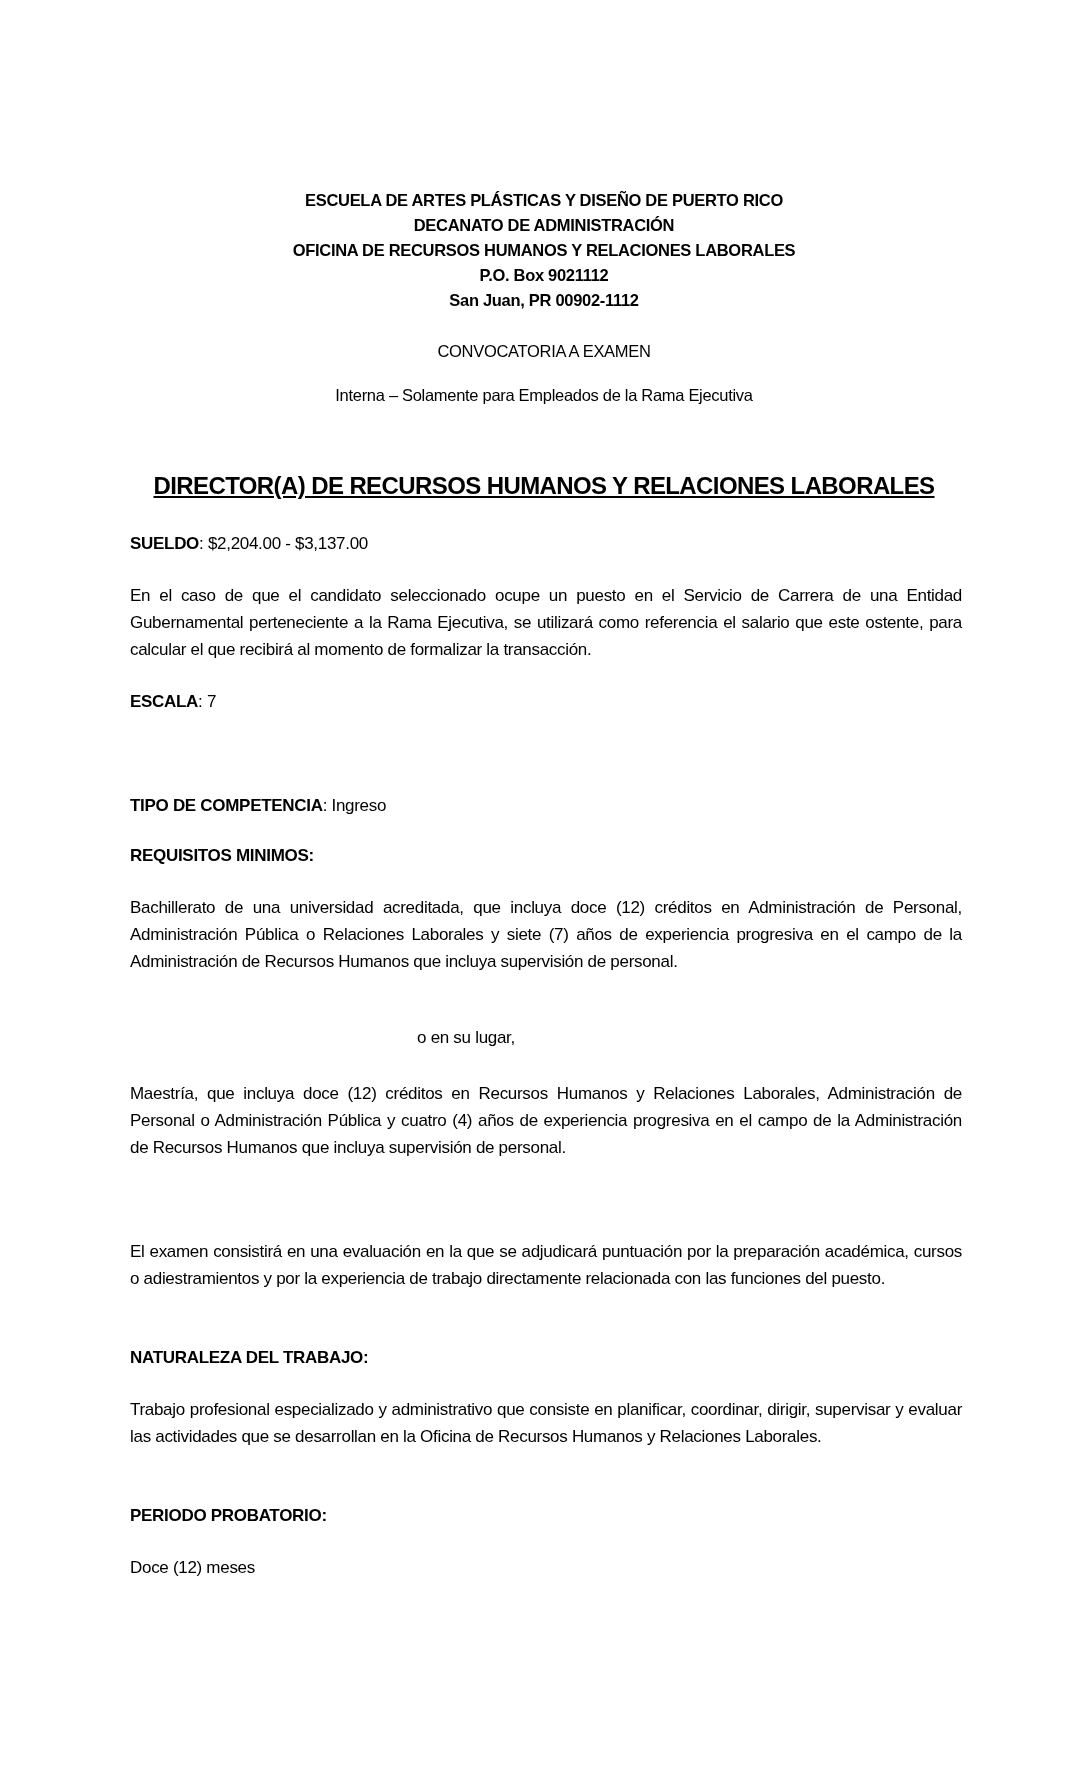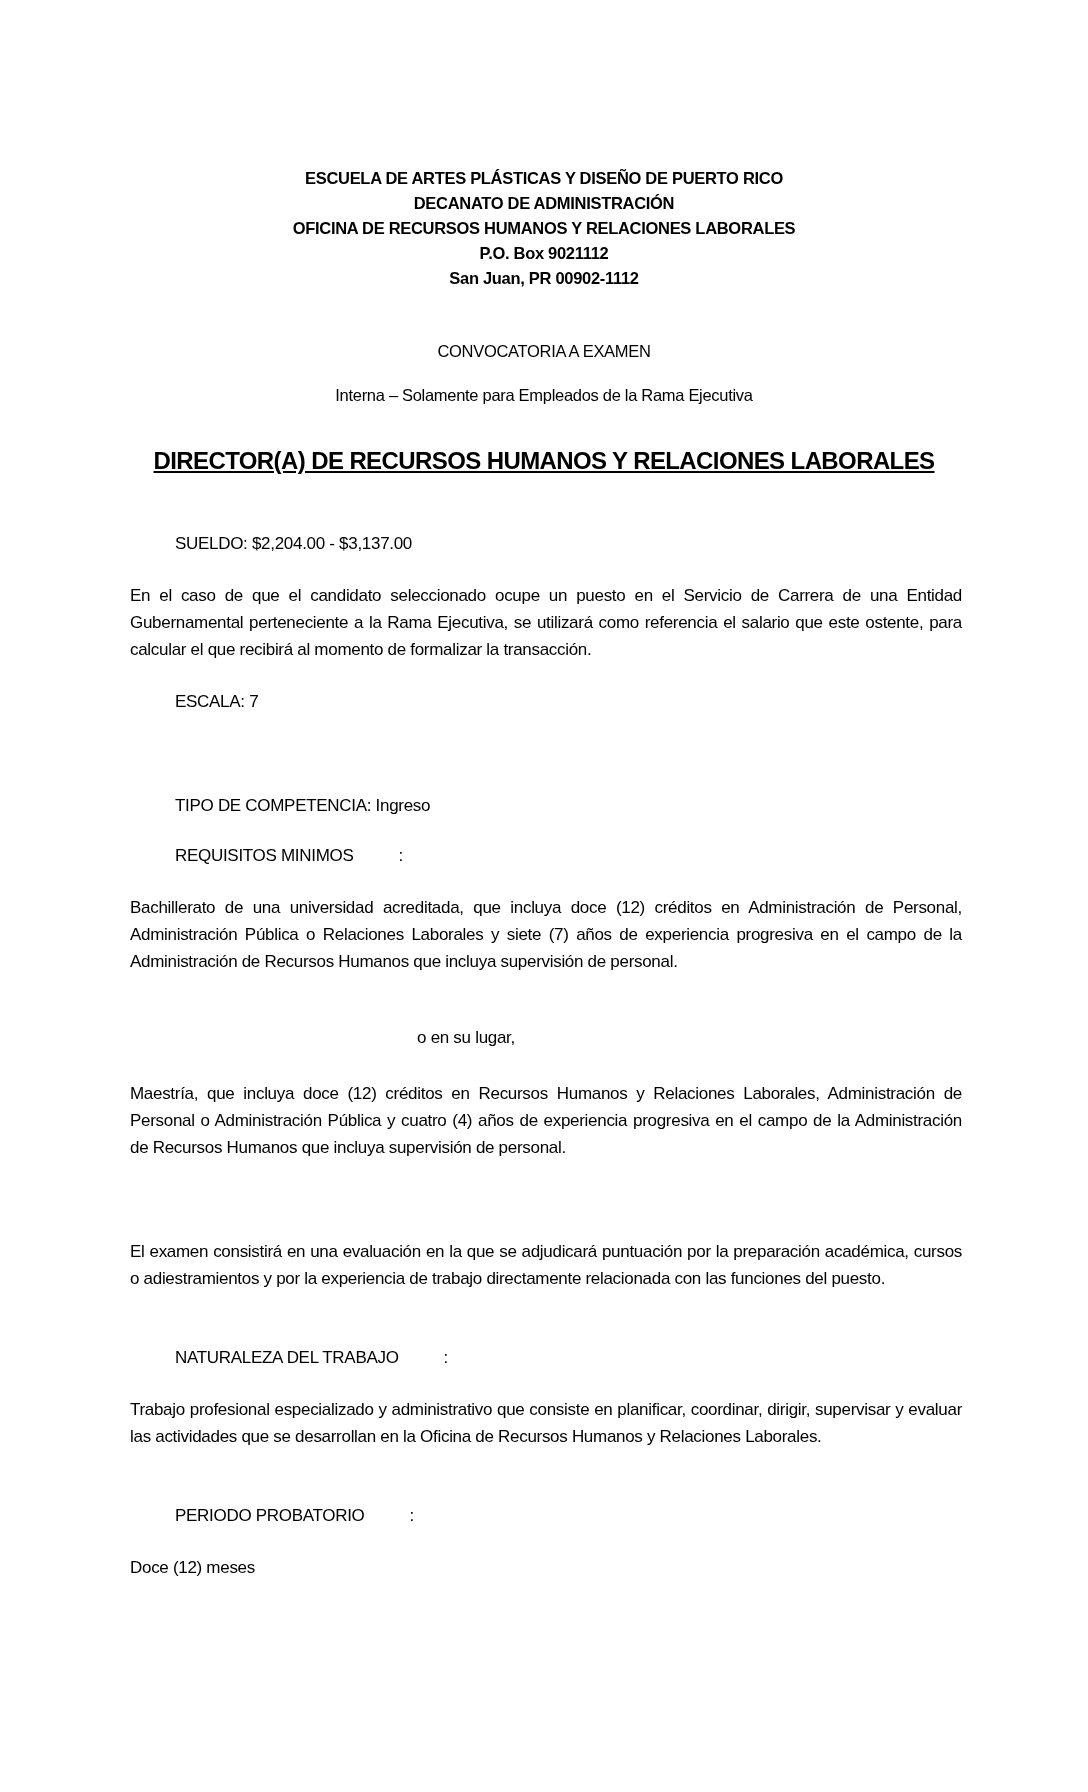--- a/index.html
+++ b/index.html
@@ -1,26 +1,26 @@
 <!DOCTYPE html>
 <html><head>
   <meta charset="utf-8">
   <style>
     html, body { margin: 0; padding: 0; background: #ffffff; }
     body {
       width: 1088px; height: 1792px; position: relative; overflow: hidden;
       font-family: "Liberation Sans", sans-serif; color: #000;
     }
     .page { position: absolute; left: 0; top: 0; width: 1088px; height: 1792px; background: #fff; }
-    .header { position: absolute; left: 0; width: 1088px; text-align: center; font-weight: bold; font-size: 16.5px; line-height: 25px; top: 166px; letter-spacing: -0.3px; }
+    .header { position: absolute; left: 0; width: 1088px; text-align: center; font-weight: bold; font-size: 16.5px; line-height: 25px; top: 188px; letter-spacing: -0.3px; }
     .center-bold { position: absolute; left: 0; width: 1088px; text-align: center; font-weight: normal; font-size: 16.5px; letter-spacing: -0.3px; }
-    .title { position: absolute; left: 0; width: 1088px; text-align: center; font-weight: bold; font-size: 24px; text-decoration: underline; top: 447px; letter-spacing: -0.6px; }
+    .title { position: absolute; left: 0; width: 1088px; text-align: center; font-weight: bold; font-size: 24px; text-decoration: underline; top: 472px; letter-spacing: -0.6px; }
     .text { position: absolute; left: 130px; width: 832px; font-size: 17px; line-height: 27px; text-align: justify; letter-spacing: -0.3px; }
     .last-line-left { text-align-last: left; }
-    .label { font-weight: normal; margin-left: 45px; }
+    .label { font-weight: bold; }
     .centered { position: absolute; left: 0; width: 932px; text-align: center; font-size: 17px; letter-spacing: -0.3px; }
   </style>
 </head>
 <body>
 
 <div class="page">
 
   <div class="header">
     <div>ESCUELA DE ARTES PLÁSTICAS Y DISEÑO DE PUERTO RICO</div>
     <div>DECANATO DE ADMINISTRACIÓN</div>

